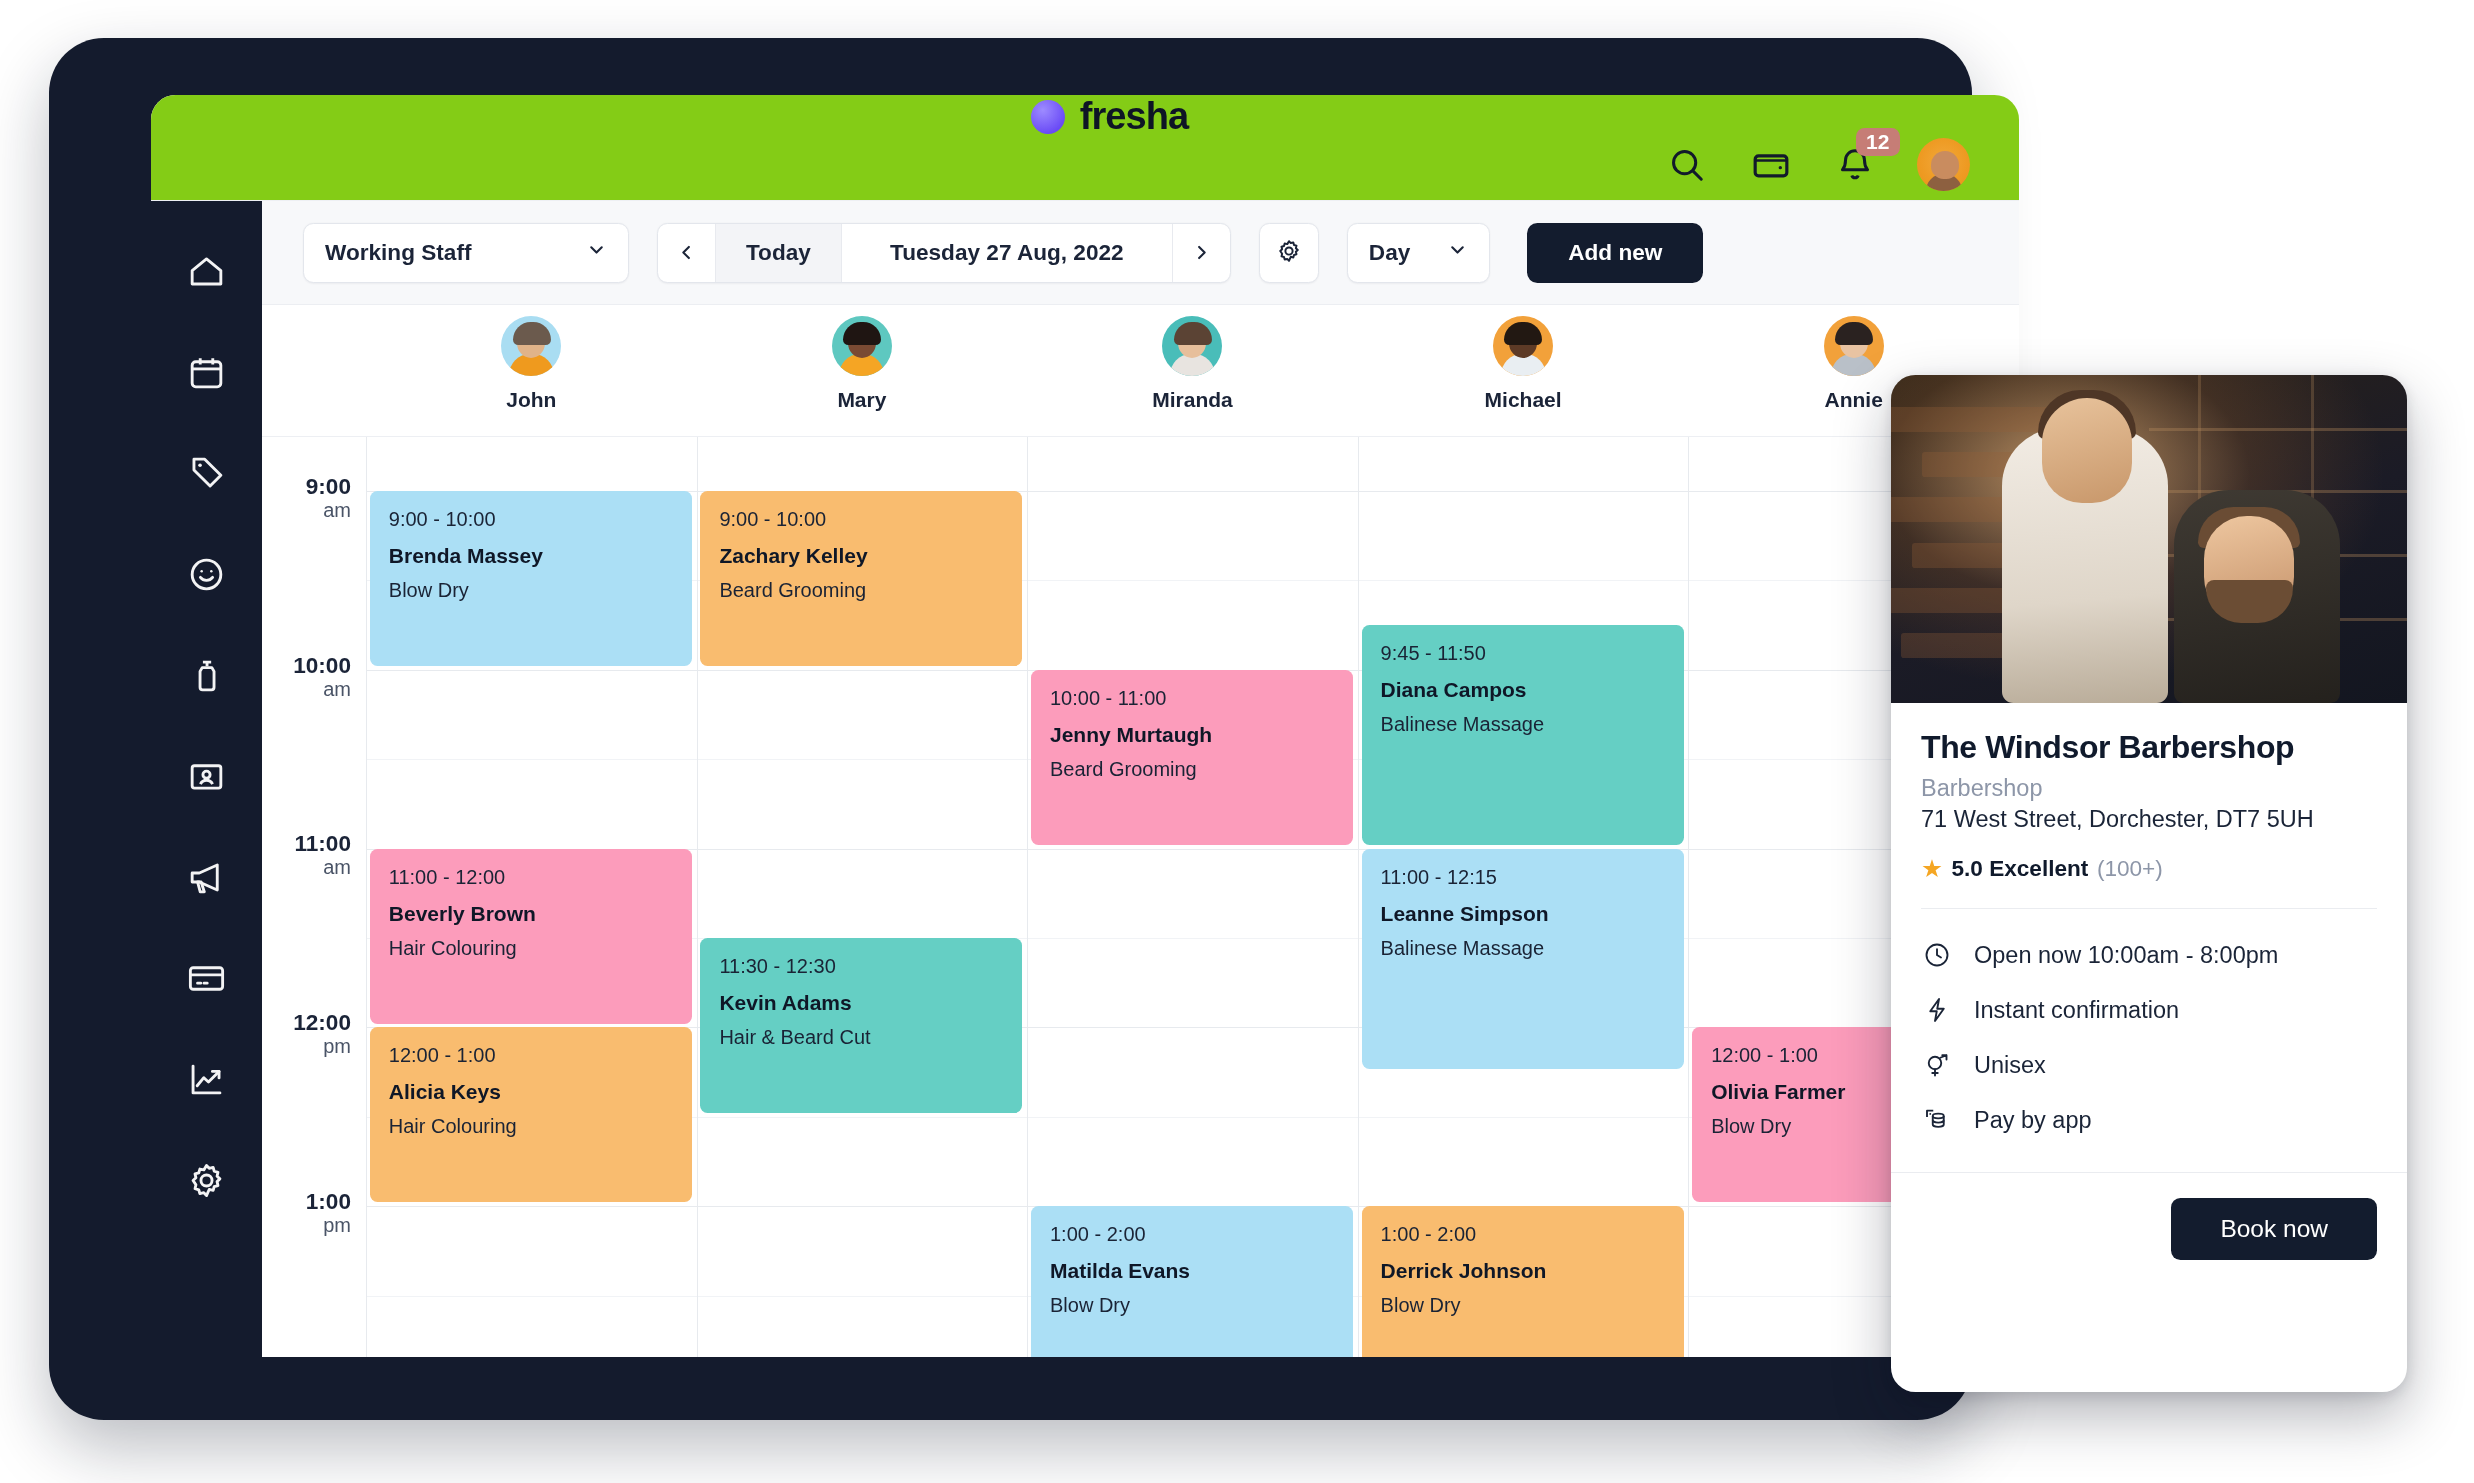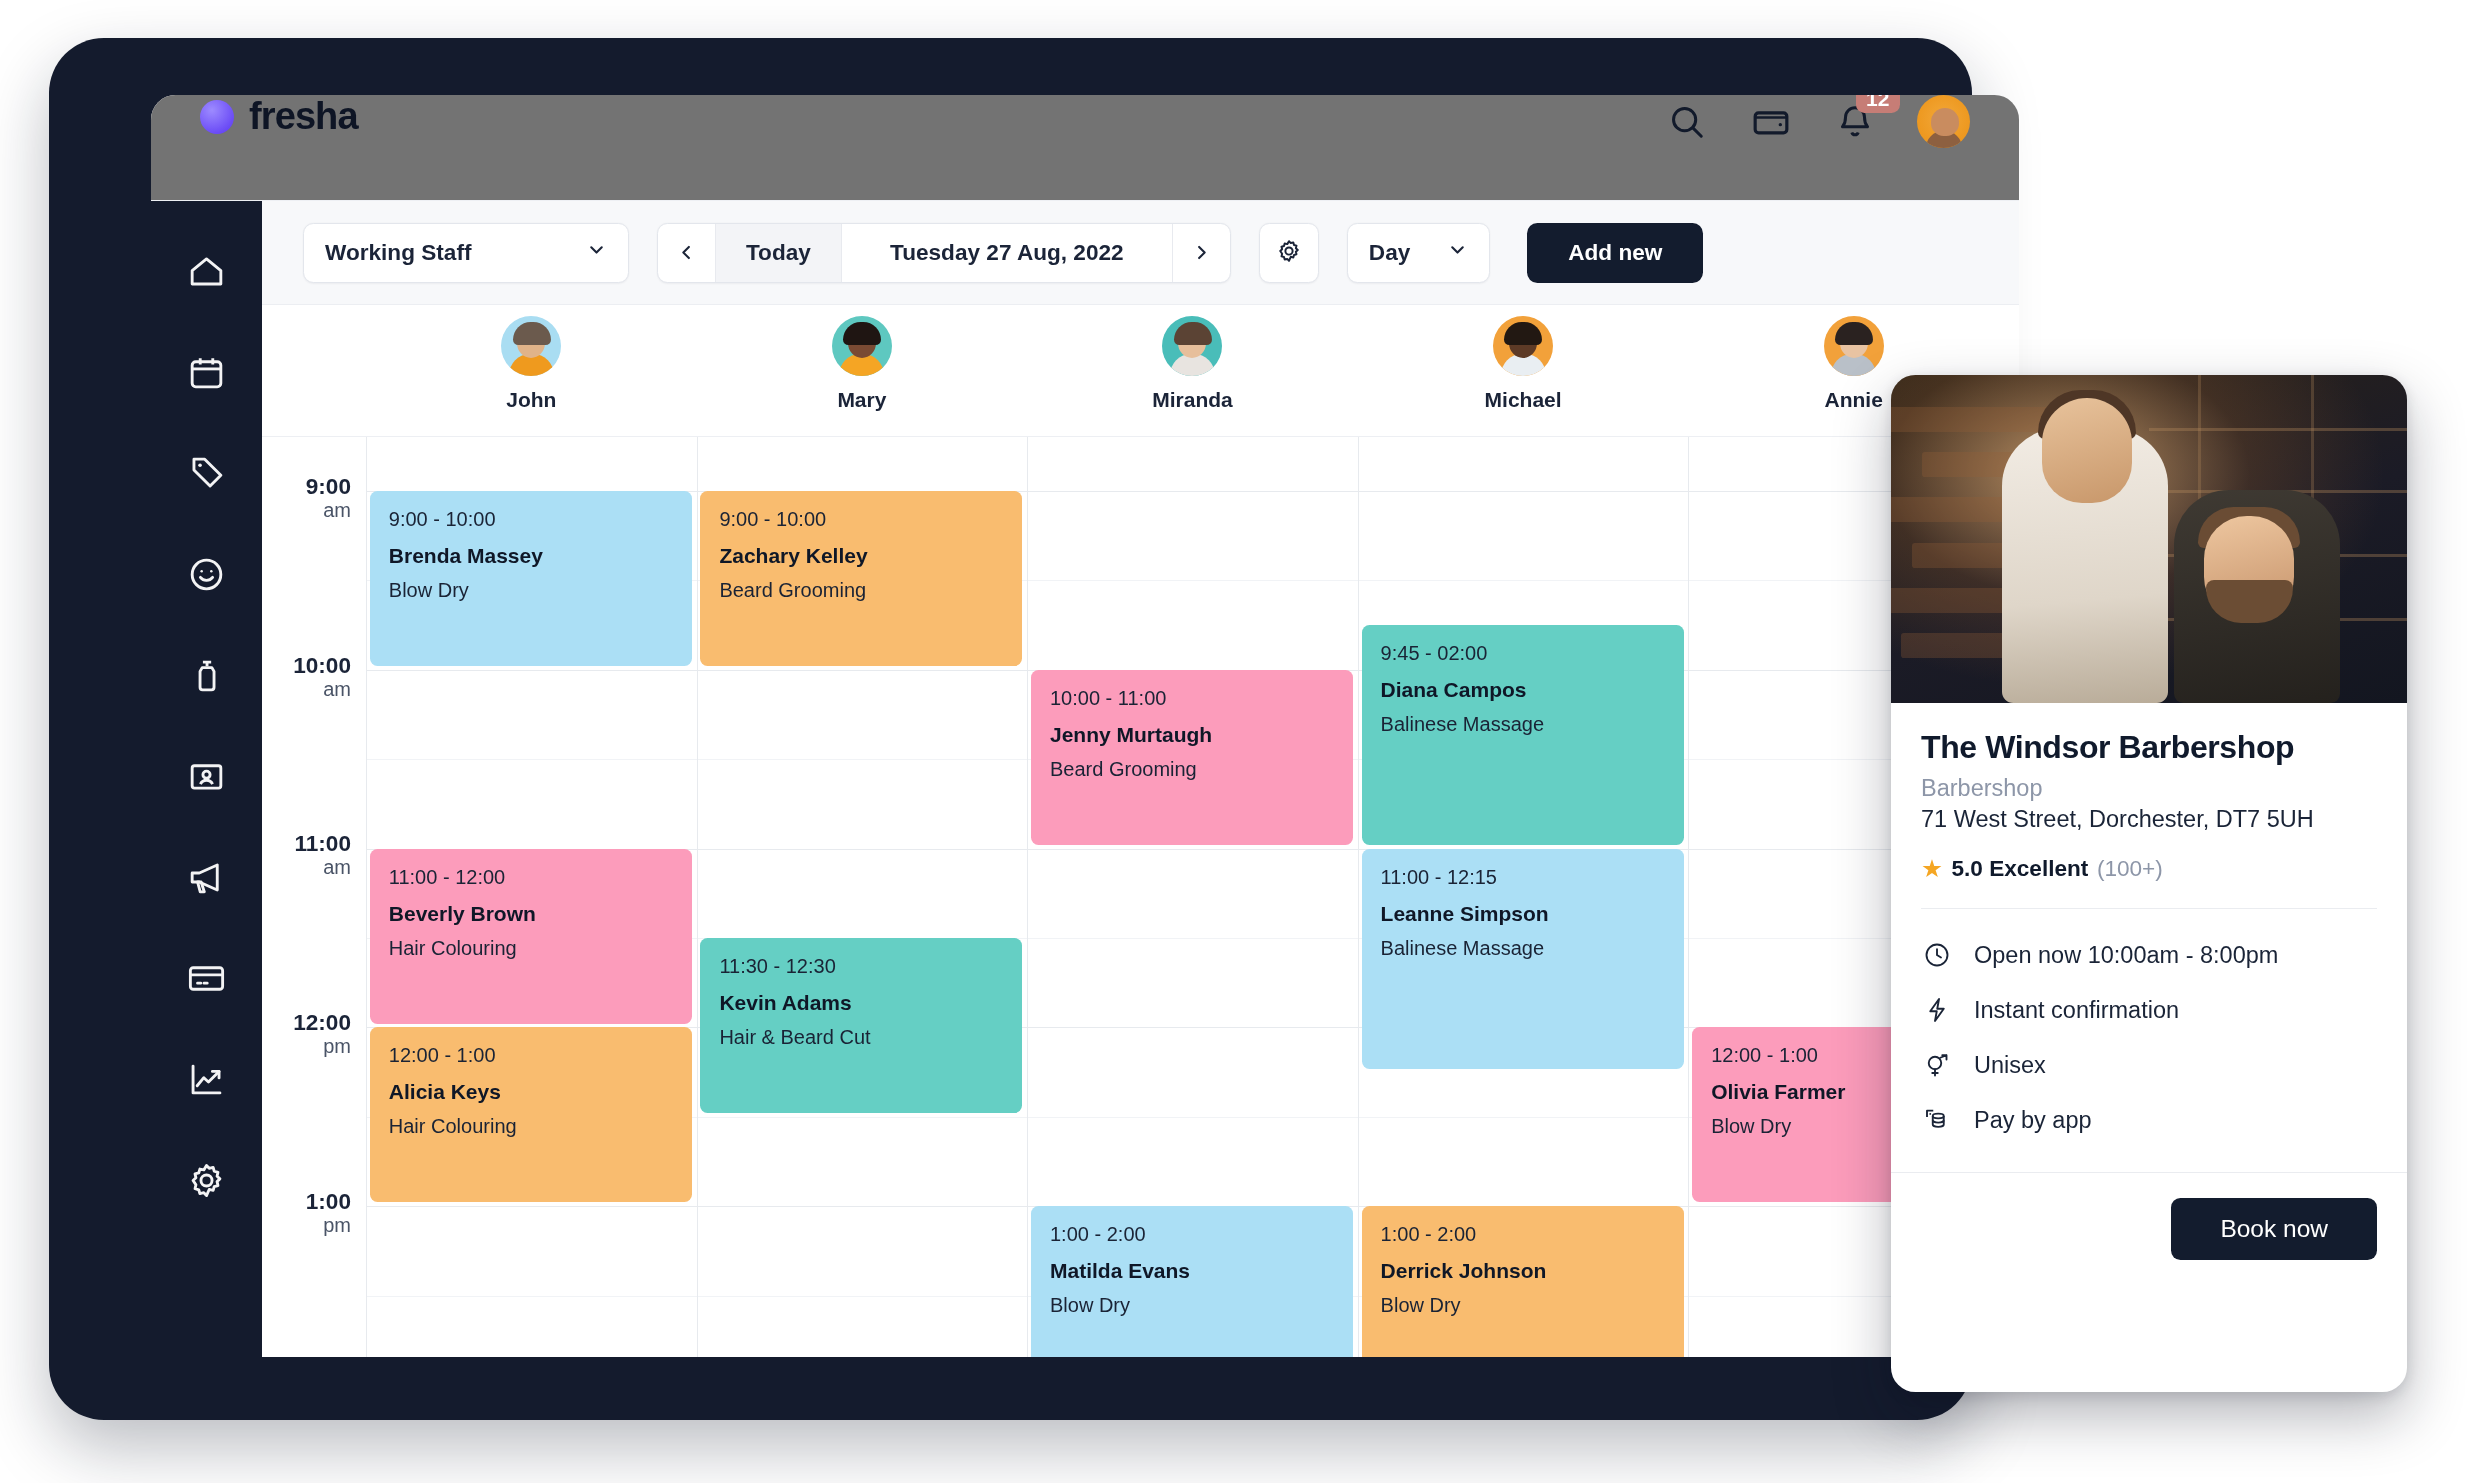--- a/index.html
+++ b/index.html
@@ -23,22 +23,23 @@
     position: absolute; left: 102px; top: 57px;
     width: 1868px; height: 1262px;
     background: #ffffff;
     border-radius: 24.5px 24.5px 0 0;
     overflow: hidden;
   }
 
   
   .appbar {
     position: absolute; left:0; top:0; width: 100%; height: 106px;
-    background: #737373; display:flex; align-items:flex-start;
+    background: #84cc16; display:flex; align-items:center;
     border-bottom: 0.9px solid #eef0f4;
+    flex-direction: column;
   }
   .logo-wrap { display:flex; align-items:center; gap: 15px; margin-left: 49px; }
   .logo-dot {
     width: 34px; height: 34px; border-radius: 50%;
     background: radial-gradient(circle at 35% 30%, #9d8bff 0%, #6c4df6 70%, #5a39ef 100%);
     filter: blur(0.2px);
   }
   .logo-text { font-size: 38px; font-weight: 700; color: #0e1525; letter-spacing: -0.9px; }
   .appbar-right { margin-left:auto; display:flex; align-items:center; gap: 41px; margin-right: 49px; }
   .icon-btn { width: 43px; height: 43px; display:flex; align-items:center; justify-content:center; cursor:pointer; }
@@ -454,21 +455,21 @@
                   <div class="t">9:00 - 10:00</div>
                   <div class="n">Brenda Massey</div>
                   <div class="s">Blow Dry</div>
                 </div>
                 <div class="appt" style="left: calc(20% + 3.8px); width: calc(20% - 8.5px); top: 54px; height: 175px; background: rgb(249, 188, 111);">
                   <div class="t">9:00 - 10:00</div>
                   <div class="n">Zachary Kelley</div>
                   <div class="s">Beard Grooming</div>
                 </div>
                 <div class="appt" style="left: calc(60% + 3.8px); width: calc(20% - 8.5px); top: 188px; height: 220px; background: rgb(101, 207, 196);">
-                  <div class="t">9:45 - 02:00</div>
+                  <div class="t">9:45 - 11:50</div>
                   <div class="n">Diana Campos</div>
                   <div class="s">Balinese Massage</div>
                 </div>
                 <div class="appt" style="left: calc(40% + 3.8px); width: calc(20% - 8.5px); top: 233px; height: 175px; background: rgb(252, 156, 187);">
                   <div class="t">10:00 - 11:00</div>
                   <div class="n">Jenny Murtaugh</div>
                   <div class="s">Beard Grooming</div>
                 </div>
                 <div class="appt" style="left: calc(0% + 3.8px); width: calc(20% - 8.5px); top: 412px; height: 175px; background: rgb(252, 156, 187);">
                   <div class="t">11:00 - 12:00</div>

